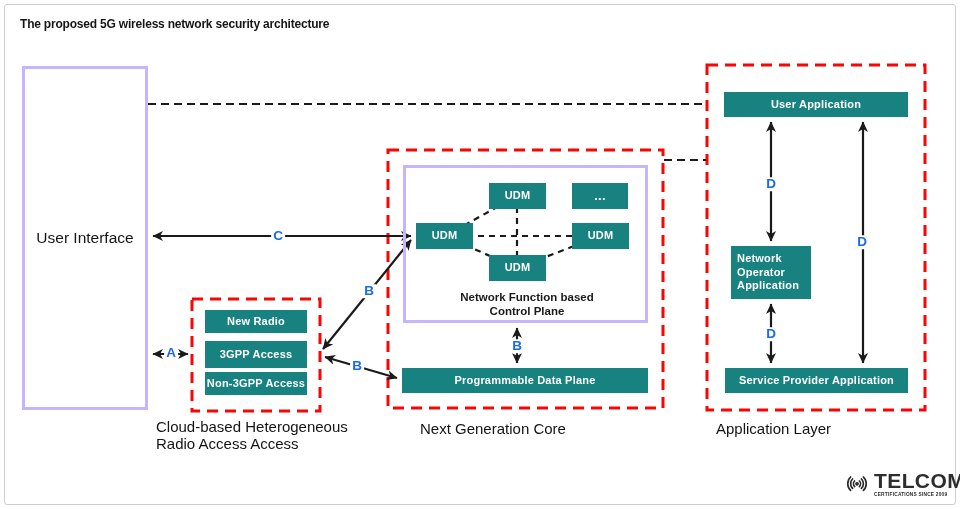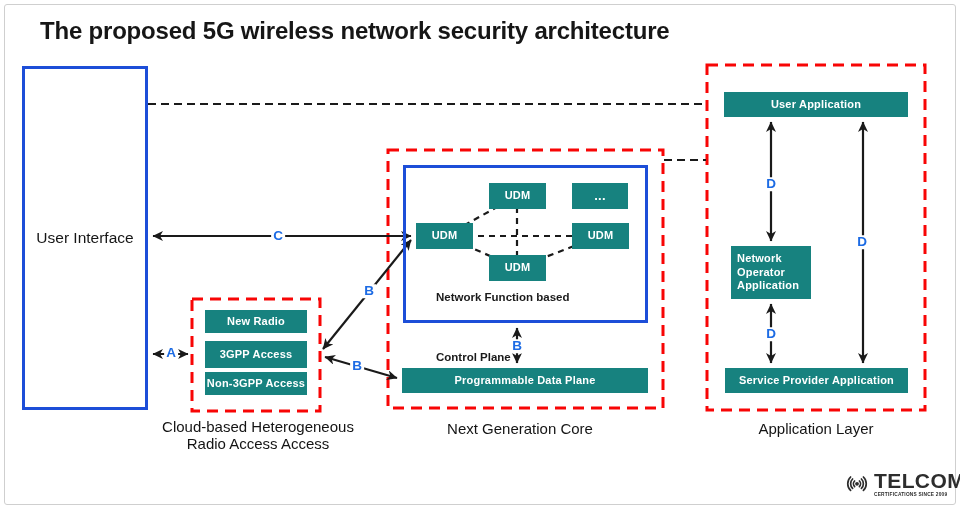--- a/index.html
+++ b/index.html
@@ -2,34 +2,34 @@
 <html><head>
 <meta charset="utf-8">
 <style>
   html,body{margin:0;padding:0;background:#fff;}
   .canvas{
     position:relative;width:960px;height:509px;background:#ffffff;
     font-family:"Liberation Sans", sans-serif;overflow:hidden;color:#1a1a1a;
   }
   .frame{position:absolute;left:4px;top:4px;right:4px;bottom:4px;
     border:1px solid #cfcfcf;border-radius:3px;z-index:0;}
-  .title{position:absolute;left:40px;top:17px;font-size:24px;font-weight:700;
+  .title{position:absolute;left:20px;top:17px;font-size:12px;font-weight:700;
     letter-spacing:-0.2px;color:#161616;z-index:2;margin:0;}
   svg.underlay{position:absolute;left:0;top:0;z-index:1;}
-  .redbox{position:absolute;border:3px solid #1d4ed8;box-sizing:border-box;
+  .redbox{position:absolute;border:3px solid #c4b5fd;box-sizing:border-box;
     background:transparent;z-index:1;}
   .tealbox{position:absolute;background:#17827f;color:#ffffff;display:flex;
     align-items:center;justify-content:center;text-align:left;
     font-size:11px;font-weight:700;letter-spacing:.2px;line-height:1.25;
     z-index:2;box-sizing:border-box;}
   .ui-box{display:flex;align-items:center;justify-content:center;}
   .ui-label{font-size:15.5px;font-weight:400;color:#161616;}
-  .caption{position:absolute;text-align:center;font-size:15px;font-weight:500;
+  .caption{position:absolute;font-size:15px;font-weight:500;
     color:#141414;z-index:2;line-height:1.15;}
-  .cp-caption{position:absolute;font-size:11.5px;font-weight:700;
+  .cp-caption{position:absolute;text-align:center;font-size:11.5px;font-weight:700;
     color:#1a1a1a;z-index:2;line-height:1.25;}
   .edge-label{position:absolute;transform:translate(-50%,-50%);
     background:#ffffff;color:#1c6be4;font-size:13.5px;font-weight:700;
     padding:0 2px;z-index:3;line-height:1;}
   .logo{position:absolute;left:842px;top:470px;display:flex;align-items:center;
     gap:2px;z-index:2;}
   .logo-text{display:flex;flex-direction:column;}
   .logo-name{font-size:21px;font-weight:800;letter-spacing:.4px;color:#2d2d2d;line-height:1;}
   .logo-tagline{font-size:4.8px;font-weight:600;letter-spacing:.22px;color:#2d2d2d;
     margin-top:1px;}
@@ -95,21 +95,21 @@
   <div class="redbox" style="left:403px;top:165px;width:245px;height:158px;"></div>
 
   <div class="tealbox" style="left:489px;top:183px;width:57px;height:26px;">UDM</div>
   <div class="tealbox" style="left:572px;top:183px;width:56px;height:26px;font-size:13px;">...</div>
   <div class="tealbox" style="left:416px;top:223px;width:57px;height:26px;">UDM</div>
   <div class="tealbox" style="left:572px;top:223px;width:57px;height:26px;">UDM</div>
   <div class="tealbox" style="left:489px;top:255px;width:57px;height:26px;">UDM</div>
 
   <div class="cp-caption" style="left:436px;top:290px;width:182px;">
     <span style="display:block;">Network Function based</span>
-    <span style="display:block;margin-top:46px;">Control Plane</span>
+    <span style="display:block;">Control Plane</span>
   </div>
 
   <div class="tealbox" style="left:402px;top:368px;width:246px;height:25px;">Programmable Data Plane</div>
 
   <div class="tealbox" style="left:724px;top:92px;width:184px;height:25px;">User Application</div>
   <div class="tealbox" style="left:731px;top:246px;width:80px;height:53px;padding:6px;">Network Operator Application</div>
   <div class="tealbox" style="left:725px;top:368px;width:183px;height:25px;">Service Provider Application</div>
 
   <div class="caption" style="left:156px;top:418px;width:204px;">
     <span style="display:block;">Cloud-based Heterogeneous</span>

